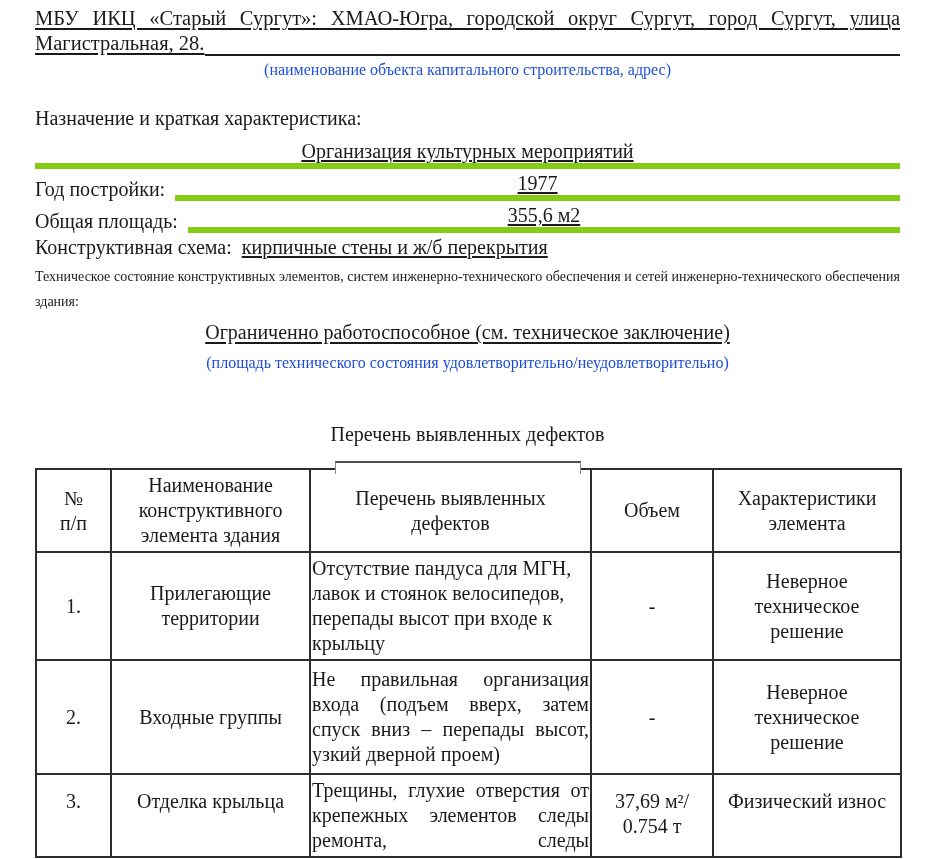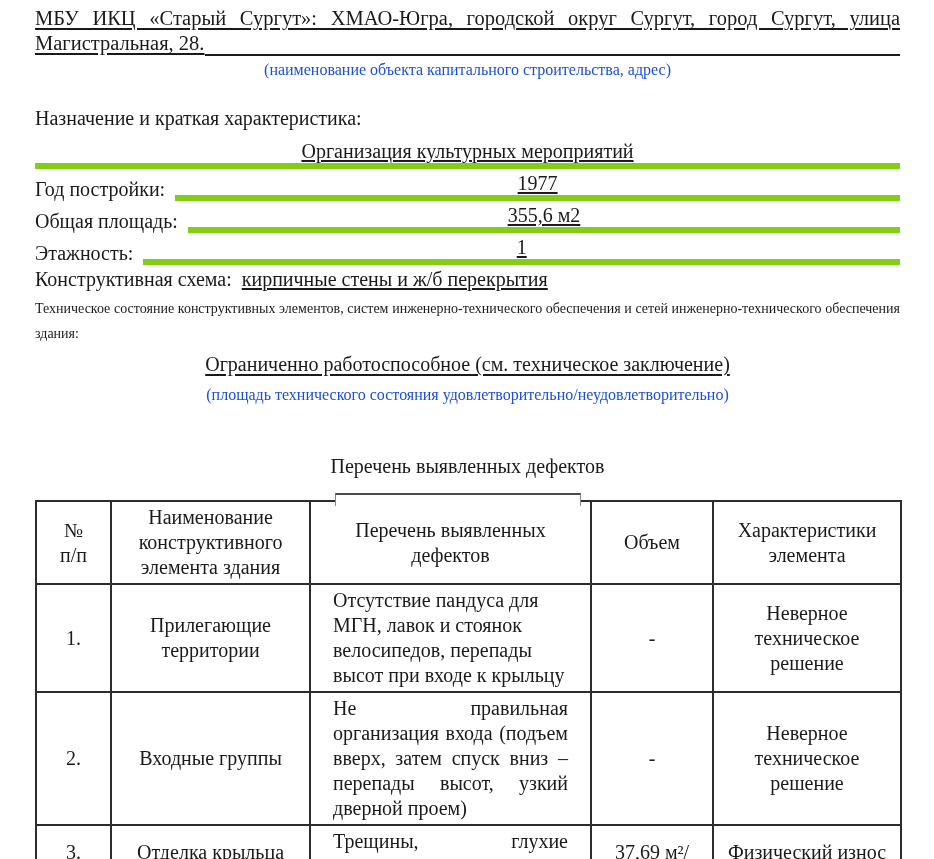--- a/index.html
+++ b/index.html
@@ -38,21 +38,21 @@
                  border-top:2px solid #4d4d4d;border-left:1px solid #8a8a8a;border-right:1px solid #8a8a8a;}
   table{border-collapse:collapse;table-layout:fixed;width:865px;}
   col.c1{width:75px;}col.c2{width:199px;}col.c3{width:281px;}col.c4{width:122px;}col.c5{width:188px;}
   th,td{border:2px solid #2d2d2d;font-size:20px;line-height:25px;font-weight:normal;
         text-align:center;vertical-align:middle;padding:3px 6px;}
   th{white-space:pre-line;}
   tr.hr{height:70px;}
   tr.r1{height:96px;}
   tr.r2{height:114px;}
   tr.r3{height:58px;}
-  td.defects{padding:3px 22px;}
+  td.defects{padding:3px 1px;}
   td.defects.left{text-align:left;}
   td.defects.just{text-align:justify;}
   td.defects.justcut{text-align:justify;text-align-last:justify;vertical-align:top;}
   td.volume{white-space:pre-line;}
   tr.r3 td{vertical-align:top;}
   tr.r3 td.num,tr.r3 td.elem,tr.r3 td.volume,tr.r3 td.chars{padding-top:14px;}
 </style>
 </head>
 <body>
 
@@ -80,26 +80,20 @@
     </div>
   </div>
 
   <div class="frow">
     <span class="flabel">Общая площадь:</span>
     <div class="ffield">
       <span class="fvalue">355,6 м2</span>
     </div>
   </div>
 
-  <div class="frow">
-    <span class="flabel">Этажность:</span>
-    <div class="ffield">
-      <span class="fvalue">1</span>
-    </div>
-  </div>
 
   <div class="frow scheme">
     <span class="flabel">Конструктивная схема:</span>
     <div class="ffield">
       <span class="fvalue">кирпичные стены и ж/б перекрытия</span>
     </div>
   </div>
 
   <div class="tech-par">Техническое состояние конструктивных элементов, систем инженерно-технического обеспечения и сетей инженерно-технического обеспечения здания:</div>
 

